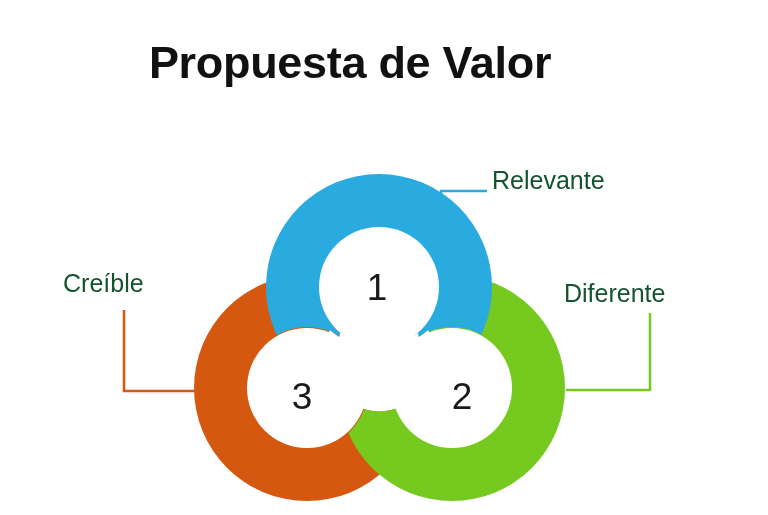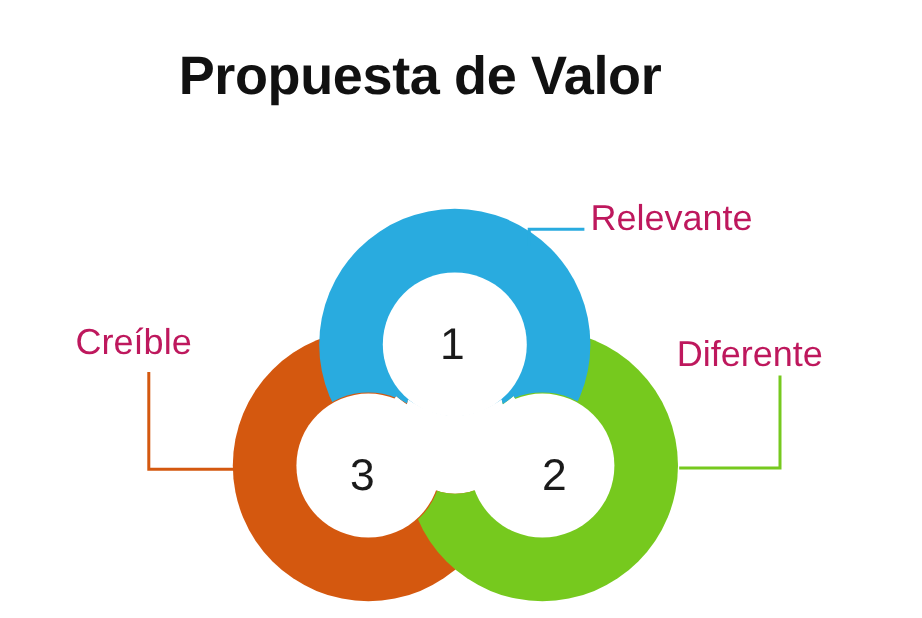--- a/index.html
+++ b/index.html
@@ -41,22 +41,22 @@
   .ring-number {
     font-family: "Liberation Sans", sans-serif;
     font-size: 37px;
     fill: #1a1a1a;
     text-anchor: middle;
     dominant-baseline: central;
   }
   .callout-label {
     position: absolute;
     font-family: "Liberation Sans", sans-serif;
-    font-size: 30px;
-    color: #be185d;
+    font-size: 25px;
+    color: #14532d;
     white-space: nowrap;
     line-height: 1;
   }
   #label-relevante {
     left: 492px;
     top: 168px;
   }
   #label-diferente {
     left: 564px;
     top: 281px;

